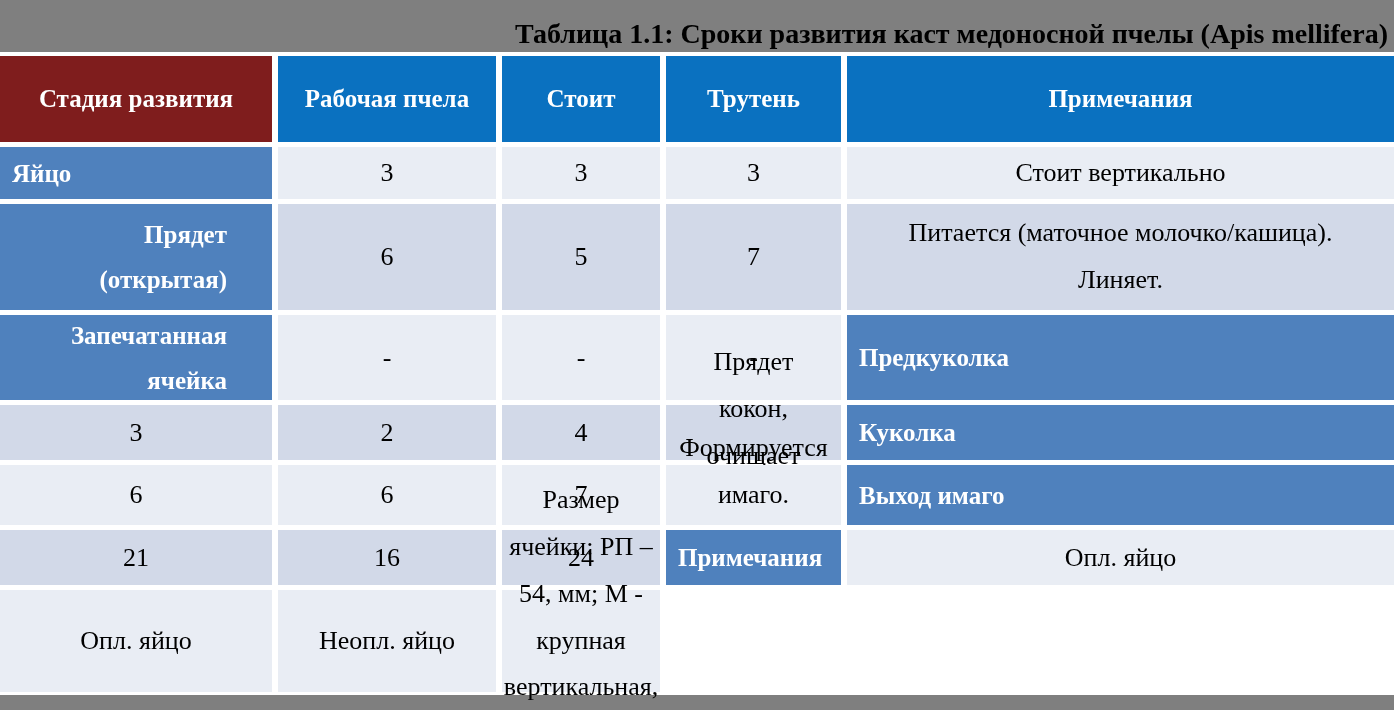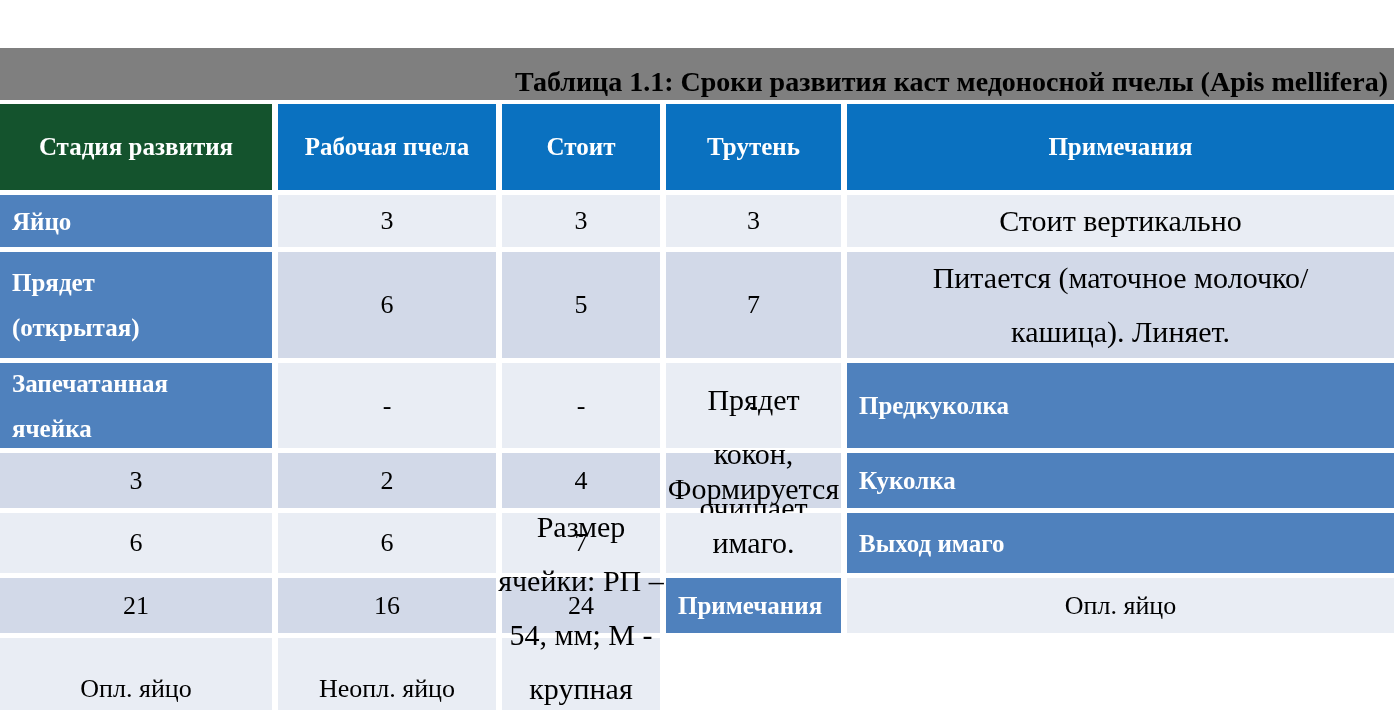--- a/index.html
+++ b/index.html
@@ -16,21 +16,20 @@
   }
   
   .frame-top {
     height: 52px;
     background: #7F7F7F;
     display: flex;
     align-items: flex-end;
     justify-content: flex-end;
     padding: 0 6px 2px 0;
     box-sizing: border-box;
-    margin-top: 48px;
   }
   .caption {
     font-size: 28px;
     font-weight: bold;
     color: #000000;
     white-space: nowrap;
   }
   .frame-bottom {
     height: 15px;
     background: #7F7F7F;
@@ -54,37 +53,37 @@
     color: #000000;
   }
   .h {
     background: #0A71C0;
     color: #ffffff;
     font-weight: bold;
     font-size: 25px;
     text-align: center;
   }
   .h.first {
-    background: #14532d;
+    background: #7f1d1d;
   }
   .stage {
     background: #4F81BD;
     color: #ffffff;
     font-weight: bold;
     font-size: 25px;
     justify-content: flex-start;
-    text-align: left;
+    text-align: right;
     padding: 0 45px 0 12px;
     line-height: 1.8;
   }
   .num {
     font-size: 26px;
   }
   .notes {
-    font-size: 30px;
+    font-size: 26px;
     text-align: center;
     line-height: 1.8;
     padding: 0 30px;
   }
   .lt { background: #E9EDF4; }
   .dk { background: #D2D9E8; }
 </style>
 </head>
 <body>
 

